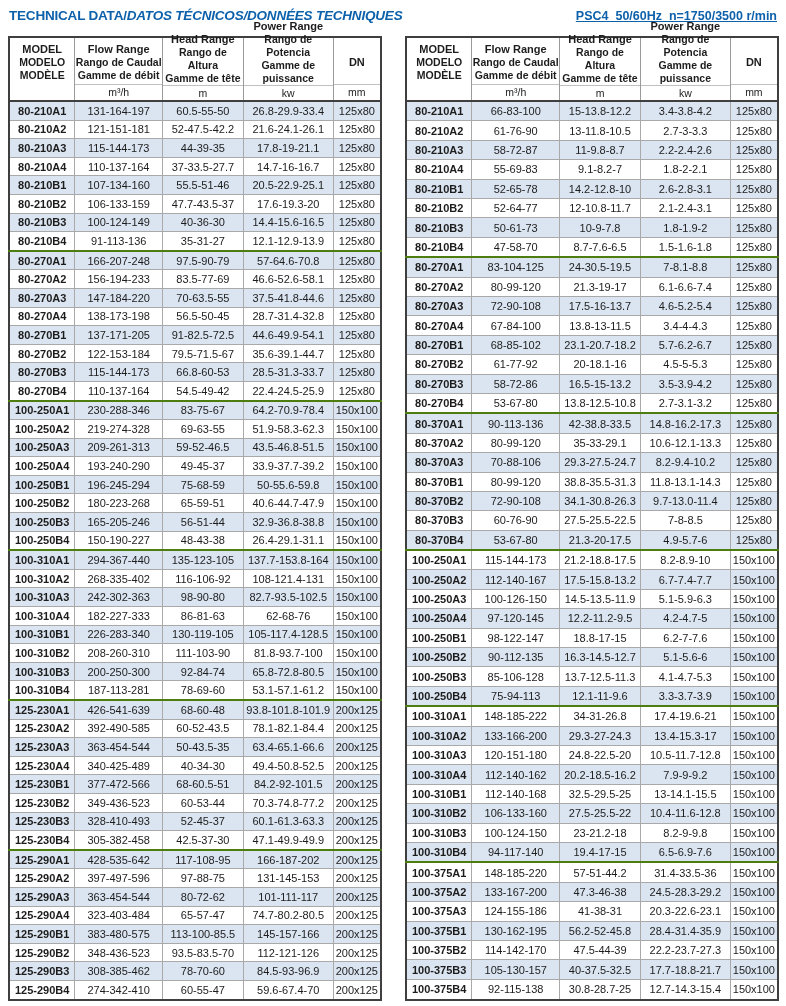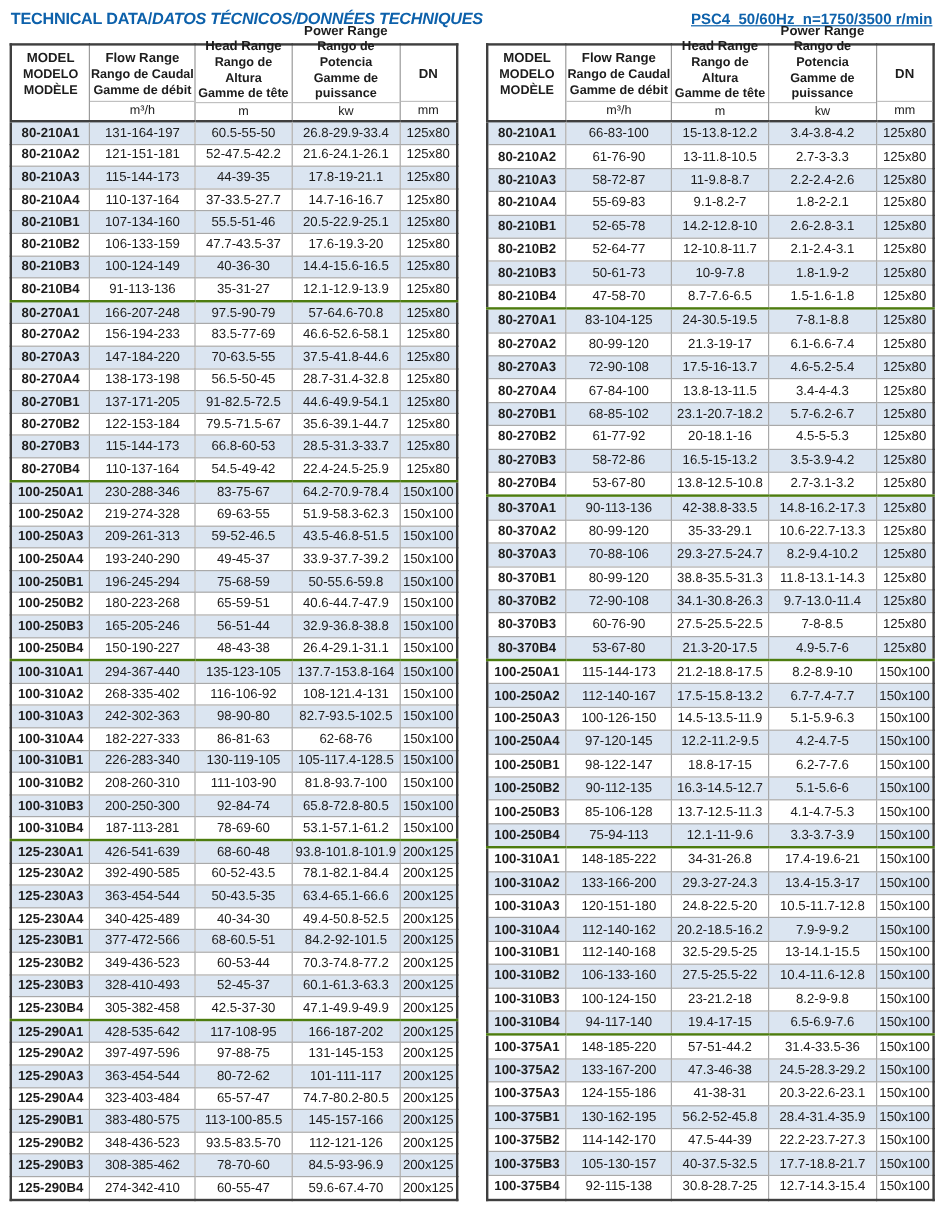--- a/index.html
+++ b/index.html
@@ -638,21 +638,21 @@
             <td class="model-cell">80-370A1</td>
             <td class="flow-cell">90-113-136</td>
             <td class="head-cell">42-38.8-33.5</td>
             <td class="power-cell">14.8-16.2-17.3</td>
             <td class="dn-cell">125x80</td>
           </tr>
           <tr>
             <td class="model-cell">80-370A2</td>
             <td class="flow-cell">80-99-120</td>
             <td class="head-cell">35-33-29.1</td>
-            <td class="power-cell">10.6-22.7-13.3</td>
+            <td class="power-cell">10.6-12.1-13.3</td>
             <td class="dn-cell">125x80</td>
           </tr>
           <tr>
             <td class="model-cell">80-370A3</td>
             <td class="flow-cell">70-88-106</td>
             <td class="head-cell">29.3-27.5-24.7</td>
             <td class="power-cell">8.2-9.4-10.2</td>
             <td class="dn-cell">125x80</td>
           </tr>
           <tr>

